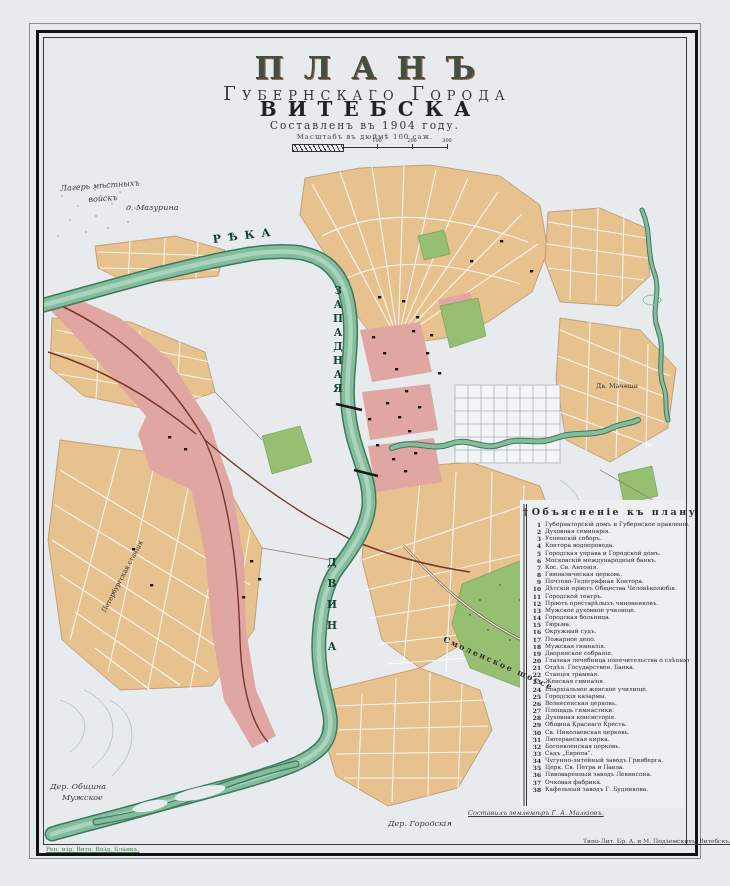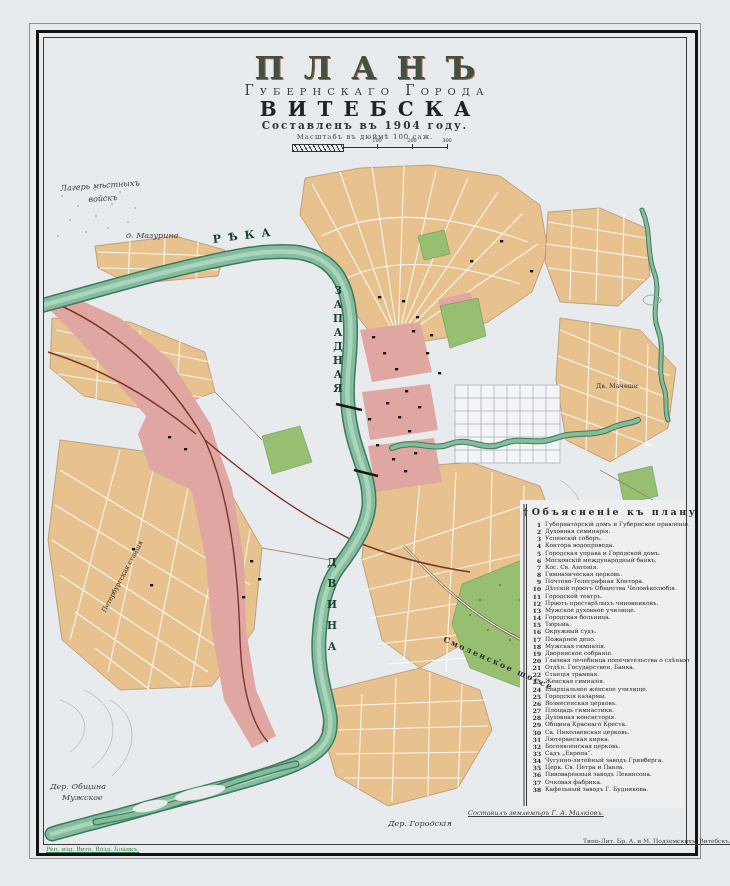--- a/index.html
+++ b/index.html
@@ -29,25 +29,25 @@
   .stip{fill:#7b8077;}
   .pdot{fill:#55813f;}
   .sand{fill:var(--paper,#e7ebee);}
   .legbg{fill:#edeff1;}
   .legline{stroke:#333;stroke-width:1;}
   .bridge{stroke:#1a1a1a;stroke-width:2.4;}
   
   .title-block{position:absolute;left:0;right:0;top:0;text-align:center;color:#2c2c2c;}
   .t-plan{position:absolute;left:0;right:0;top:50px;font-size:31px;font-weight:bold;
           letter-spacing:20px;padding-left:20px;color:#44503f;text-shadow:1px 1px 0 #9a6a55;}
-  .t-line2{position:absolute;left:0;right:0;top:82px;font-size:14px;letter-spacing:6px;
+  .t-line2{position:absolute;left:0;right:0;top:82px;font-size:19px;letter-spacing:6px;
            padding-left:4px;font-variant:small-caps;color:#383838;}
   .t-city{position:absolute;left:0;right:0;top:97px;font-size:20px;font-weight:bold;
           letter-spacing:11px;padding-left:11px;color:#222;}
-  .t-made{position:absolute;left:0;right:0;top:119px;font-size:10.5px;font-weight:bold;
+  .t-made{position:absolute;left:0;right:0;top:119px;font-size:10.5px;font-weight:normal;
           letter-spacing:2px;color:#333;}
   .t-scale-cap{position:absolute;left:0;right:0;top:133px;font-size:7px;letter-spacing:1px;color:#444;}
   
   .scalebar{position:absolute;left:292px;top:142px;width:158px;height:12px;}
   .sb-hatch{position:absolute;left:0;top:2px;width:50px;height:6px;border:1px solid #333;
             background:repeating-linear-gradient(60deg,#3b3b3b 0 1px,transparent 1px 4px);}
   .sb-line{position:absolute;left:50px;top:5px;width:106px;border-top:1px solid #333;}
   .sb-tick{position:absolute;top:2px;width:1px;height:5px;background:#333;}
   .sb-num{position:absolute;top:-5px;font-size:5px;color:#333;transform:translateX(-50%);
           font-family:"DejaVu Serif",serif;}
@@ -494,21 +494,21 @@
         <div class="leg-row">
           <span class="leg-num">38</span>
           <span class="leg-txt">Кафельный заводъ Г. Будникова.</span>
         </div>
       </div>
   </div>
 
   <div id="map-labels">
       <div class="lbl cursive" style="left: 60px; top: 184px; transform: rotate(-4deg);">Лагерь мѣстныхъ</div>
       <div class="lbl cursive" style="left: 88px; top: 195px; transform: rotate(-4deg);">войскъ</div>
-      <div class="lbl cursive" style="left: 126px; top: 231px;">д. Мазурина</div>
+      <div class="lbl cursive" style="left: 126px; top: 203px;">д. Мазурина</div>
       <div class="lbl river-h" style="left: 212px; top: 233px; transform: rotate(-7deg);">РѢКА</div>
       <div class="lbl vstack" style="left: 333px; top: 283px;">
         <div style="line-height: 14px;">З</div>
         <div style="line-height: 14px;">А</div>
         <div style="line-height: 14px;">П</div>
         <div style="line-height: 14px;">А</div>
         <div style="line-height: 14px;">Д</div>
         <div style="line-height: 14px;">Н</div>
         <div style="line-height: 14px;">А</div>
         <div style="line-height: 14px;">Я</div>

